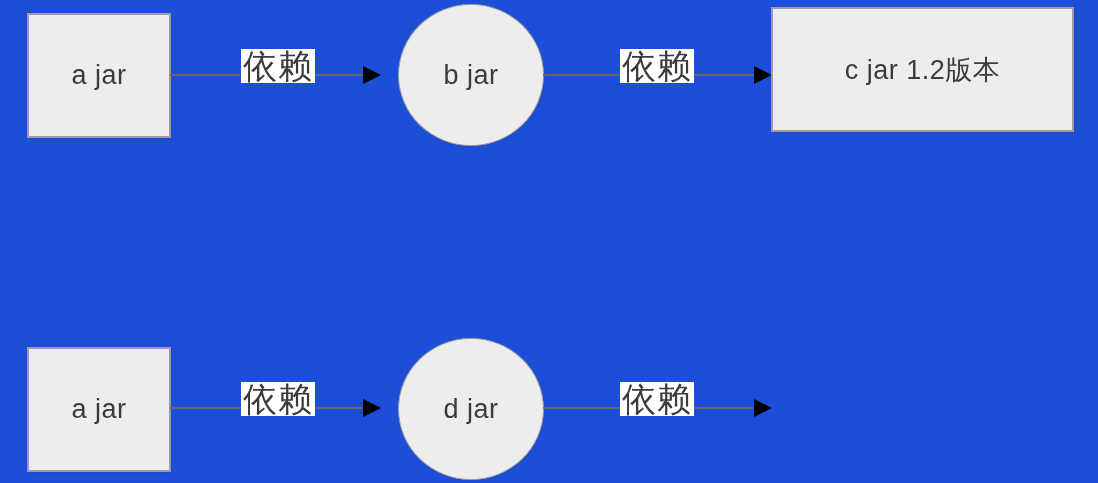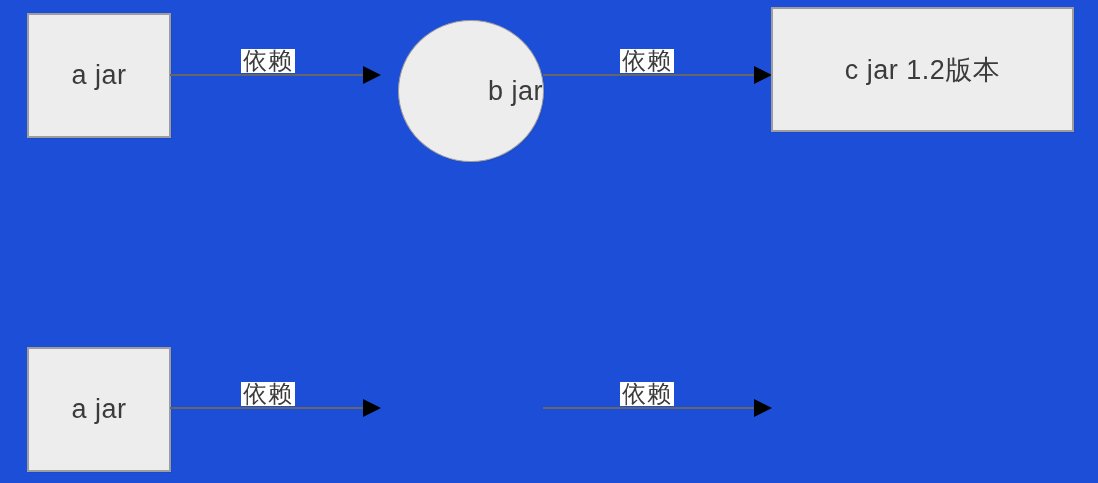--- a/index.html
+++ b/index.html
@@ -69,21 +69,21 @@
     right: -1px;
     width: 0;
     height: 0;
     border-top: 9px solid transparent;
     border-bottom: 9px solid transparent;
     border-left: 18px solid #000000;
   }
   .edge-label {
     position: absolute;
     color: #3b3b3b;
-    font-size: 24px;
+    font-size: 34px;
     line-height: 1;
     white-space: nowrap;
     background: #ffffff;
     padding: 0 2px;
     letter-spacing: 1px;
   }
 </style>
 </head>
 <body>
 
@@ -92,21 +92,21 @@
   <div class="node rect-small" style="left:27px; top:13px;">
     <span>a jar</span>
   </div>
 
   <div class="edge" style="left:170px; top:73px; width:210px;">
     <span class="line"></span>
     <span class="head"></span>
   </div>
   <div class="edge-label" style="left:241px; top:49px;">依赖</div>
 
-  <div class="node circle" style="left:398px; top:20px;justify-content:flex-end;">
+  <div class="node circle" style="left:398px; top:4px;">
     <span>b jar</span>
   </div>
 
   <div class="edge" style="left:543px; top:73px; width:228px;">
     <span class="line"></span>
     <span class="head"></span>
   </div>
   <div class="edge-label" style="left:620px; top:49px;">依赖</div>
 
   <div class="node rect-wide" style="left:771px; top:7px;">
@@ -116,20 +116,23 @@
   <div class="node rect-small" style="left:27px; top:347px;">
     <span>a jar</span>
   </div>
 
   <div class="edge" style="left:170px; top:406px; width:210px;">
     <span class="line"></span>
     <span class="head"></span>
   </div>
   <div class="edge-label" style="left:241px; top:382px;">依赖</div>
 
+  <div class="node circle" style="left:398px; top:338px;">
+    <span>d jar</span>
+  </div>
 
   <div class="edge" style="left:543px; top:406px; width:228px;">
     <span class="line"></span>
     <span class="head"></span>
   </div>
   <div class="edge-label" style="left:620px; top:382px;">依赖</div>
 
 
 </div>
 

